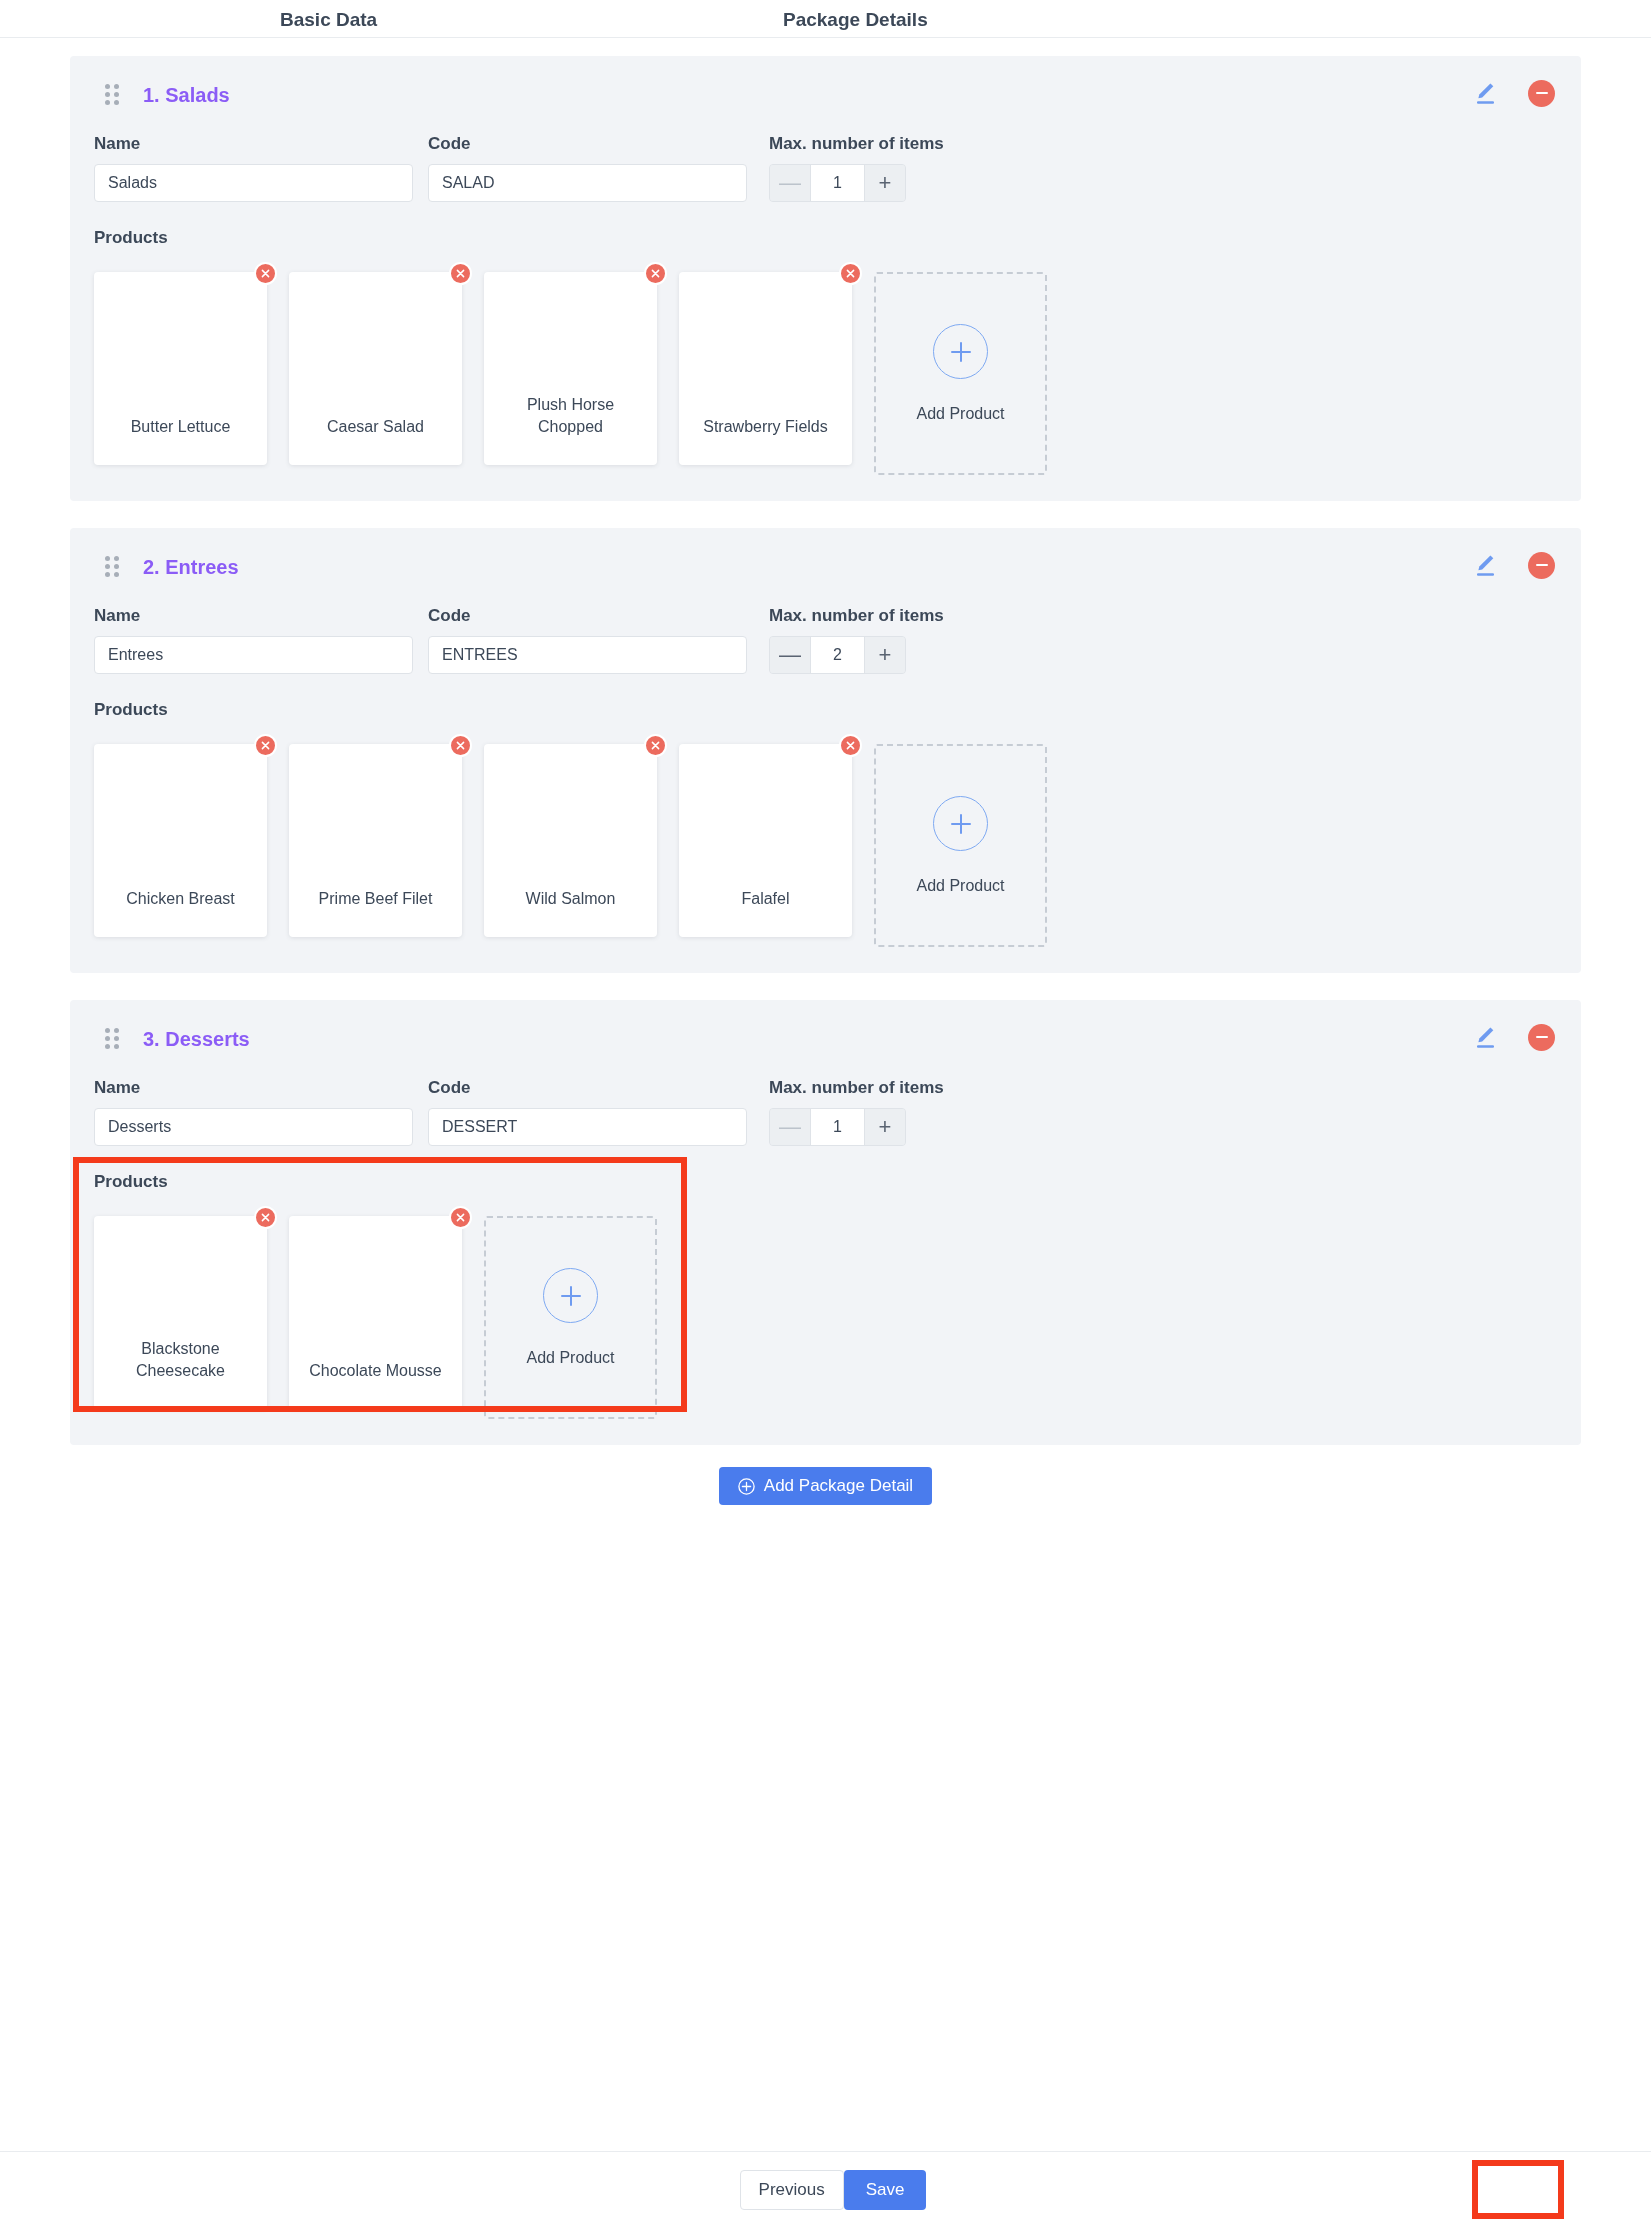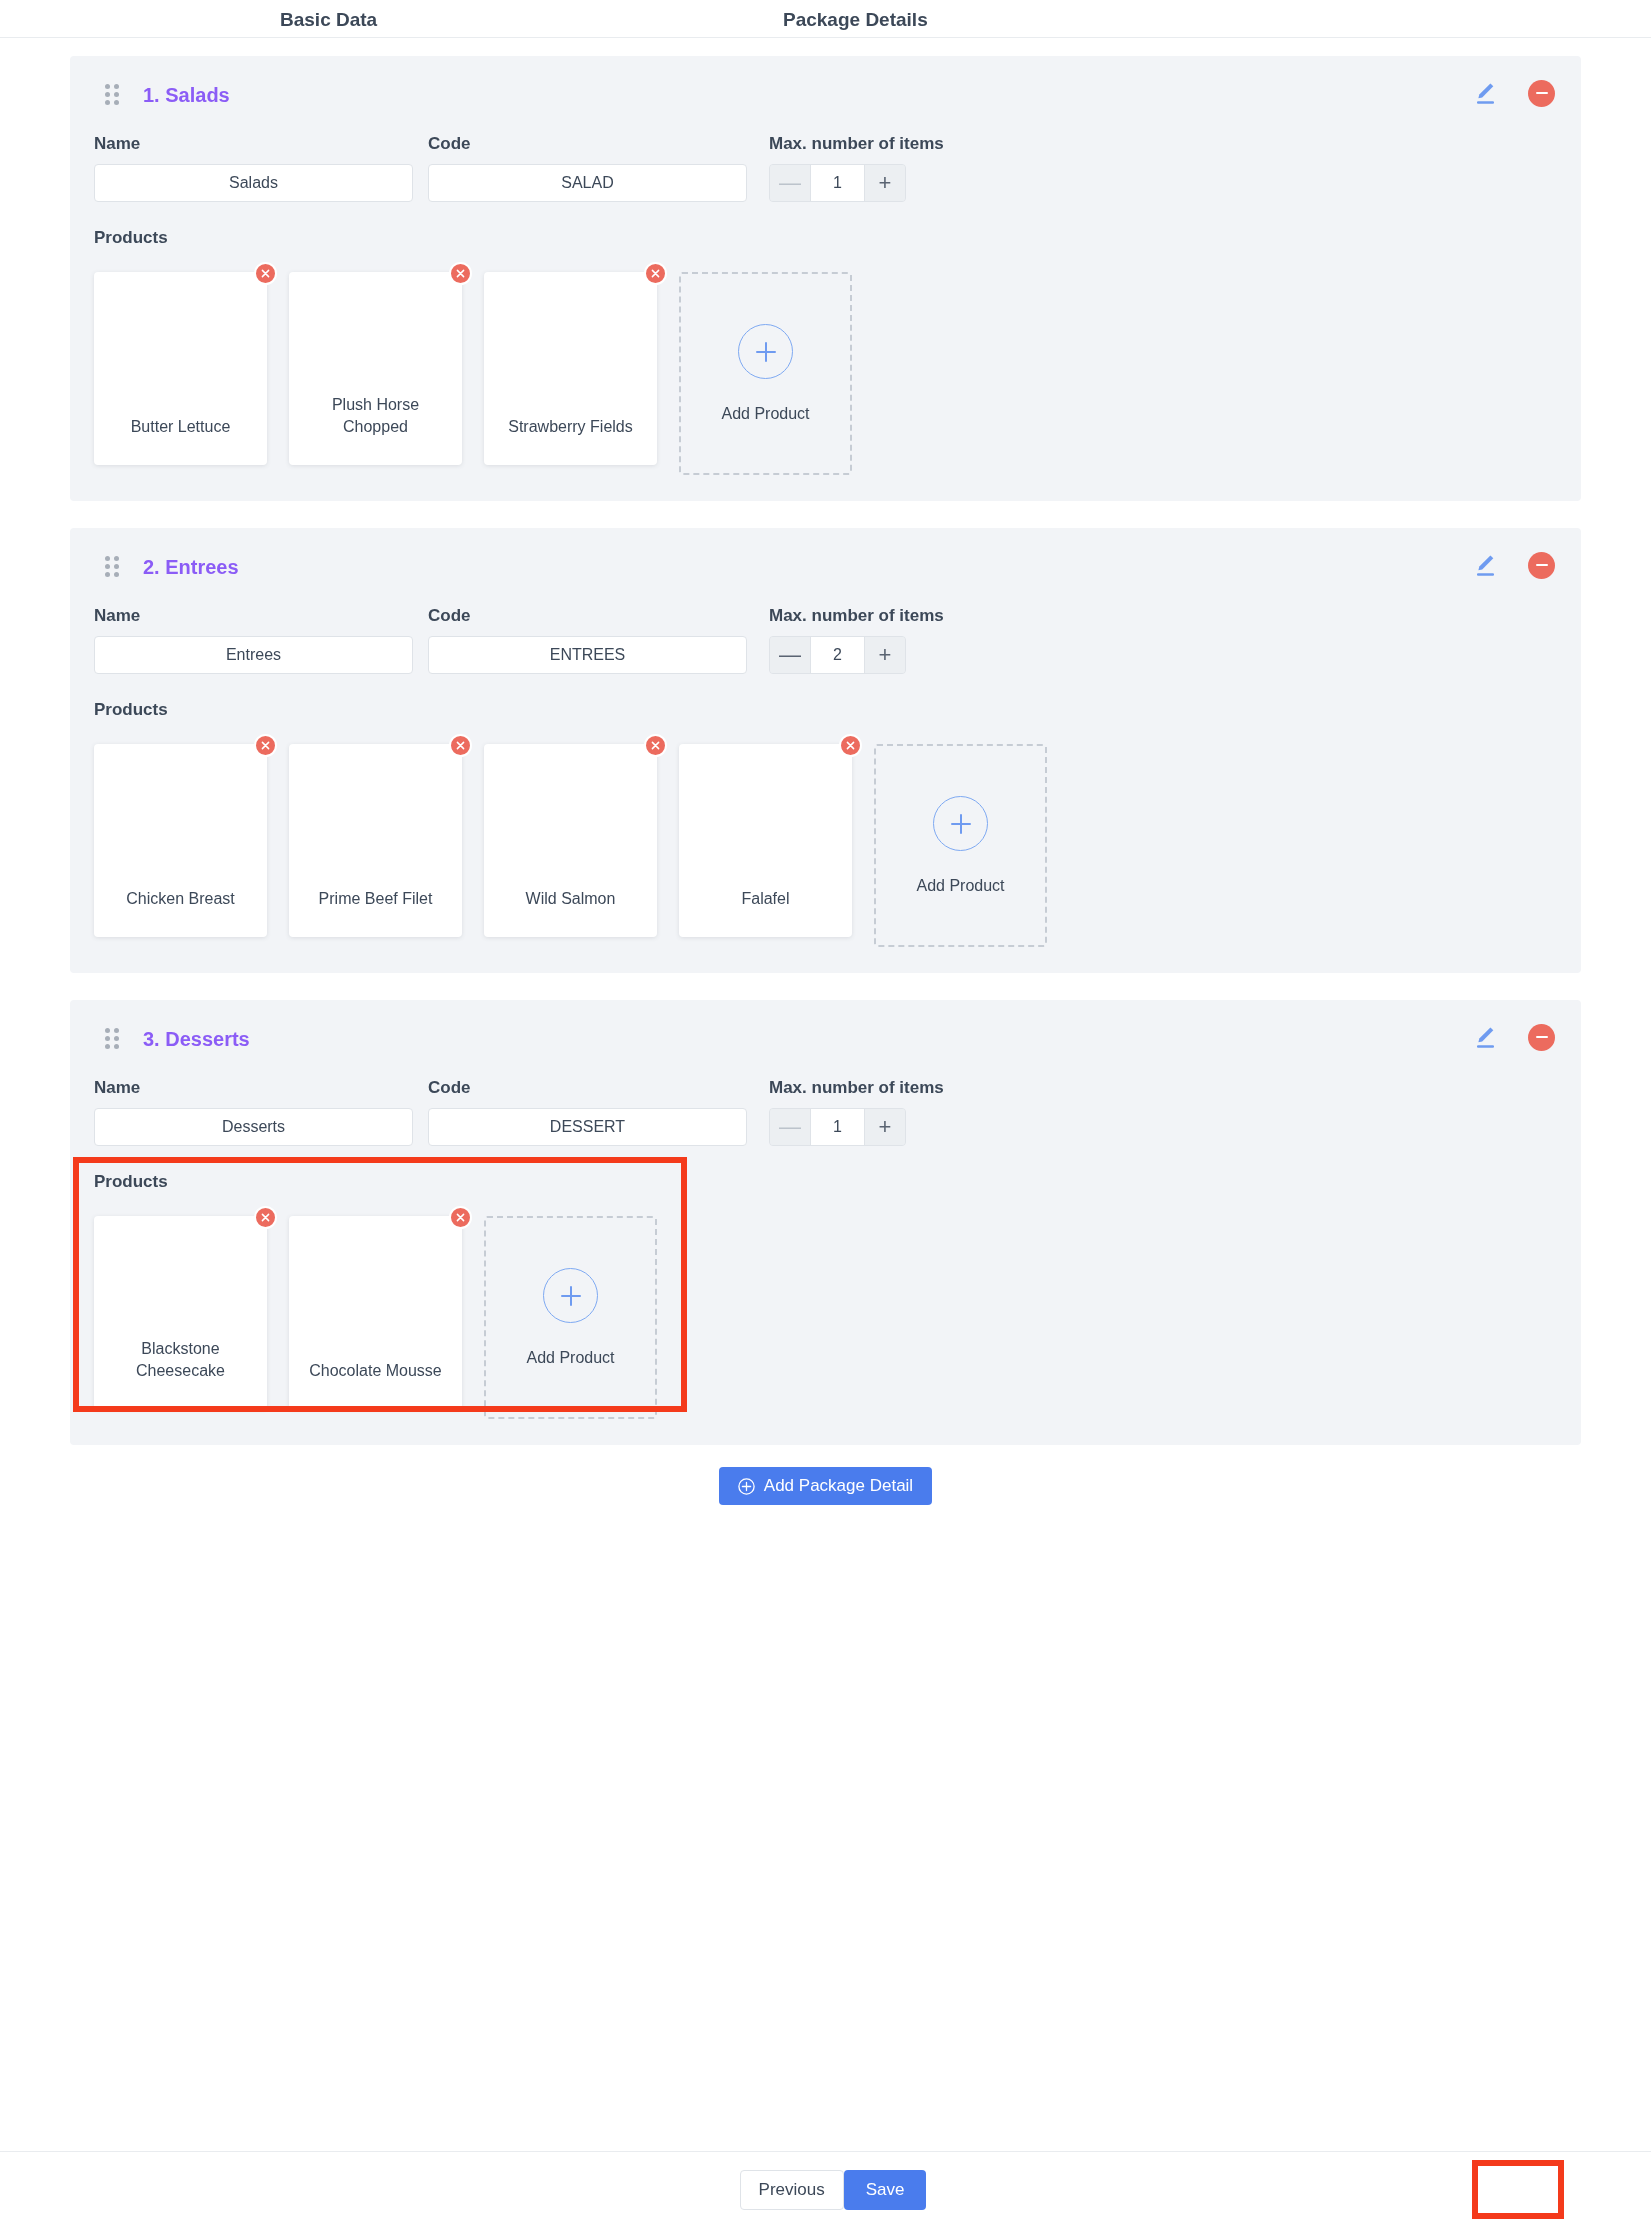--- a/index.html
+++ b/index.html
@@ -121,25 +121,24 @@
     margin-bottom: 10px;
     white-space: nowrap;
   }
   .text-input {
     height: 38px;
     border: 1px solid #dfe3e8;
     border-radius: 4px;
     background: #ffffff;
     font-size: 16px;
     color: #3c4858;
-    padding: 0 29px;
+    padding: 0 13px;
     font-family: "Liberation Sans", sans-serif;
     outline: none;
     width: 100%;
-    text-align: center;
   }
 
   
   .stepper {
     display: flex;
     height: 38px;
     width: 137px;
     border-radius: 4px;
     overflow: hidden;
     border: 1px solid #dfe3e8;
@@ -392,20 +391,30 @@
               <div class="product-name">Butter Lettuce</div>
             </div>
             <div class="product-card">
               <button class="product-remove">
                 <span>
                   <svg width="11" height="11" viewBox="0 0 11 11">
                     <path d="M2.4 2.4 L8.6 8.6 M8.6 2.4 L2.4 8.6" stroke="#ffffff" stroke-width="1.5" stroke-linecap="round"></path>
                   </svg>
                 </span>
               </button>
+              <div class="product-name">Caesar Salad</div>
+            </div>
+            <div class="product-card">
+              <button class="product-remove">
+                <span>
+                  <svg width="11" height="11" viewBox="0 0 11 11">
+                    <path d="M2.4 2.4 L8.6 8.6 M8.6 2.4 L2.4 8.6" stroke="#ffffff" stroke-width="1.5" stroke-linecap="round"></path>
+                  </svg>
+                </span>
+              </button>
               <div class="product-name">Plush Horse Chopped</div>
             </div>
             <div class="product-card">
               <button class="product-remove">
                 <span>
                   <svg width="11" height="11" viewBox="0 0 11 11">
                     <path d="M2.4 2.4 L8.6 8.6 M8.6 2.4 L2.4 8.6" stroke="#ffffff" stroke-width="1.5" stroke-linecap="round"></path>
                   </svg>
                 </span>
               </button>

